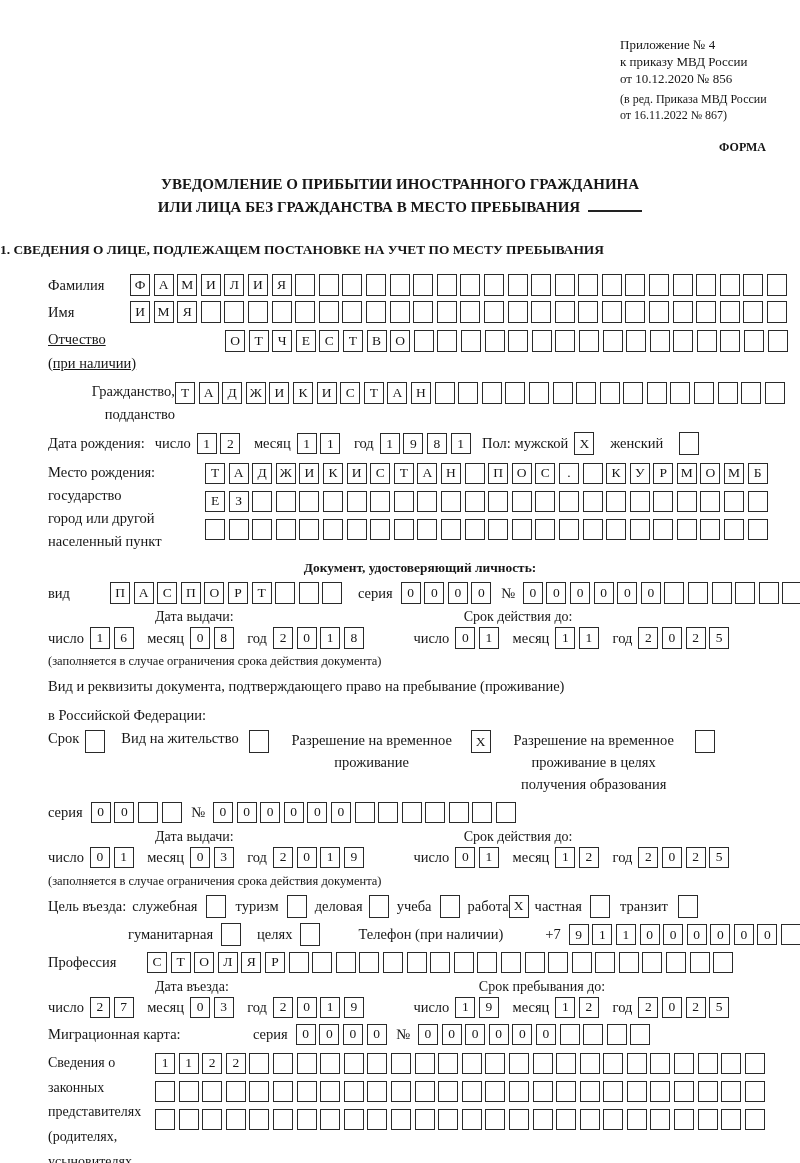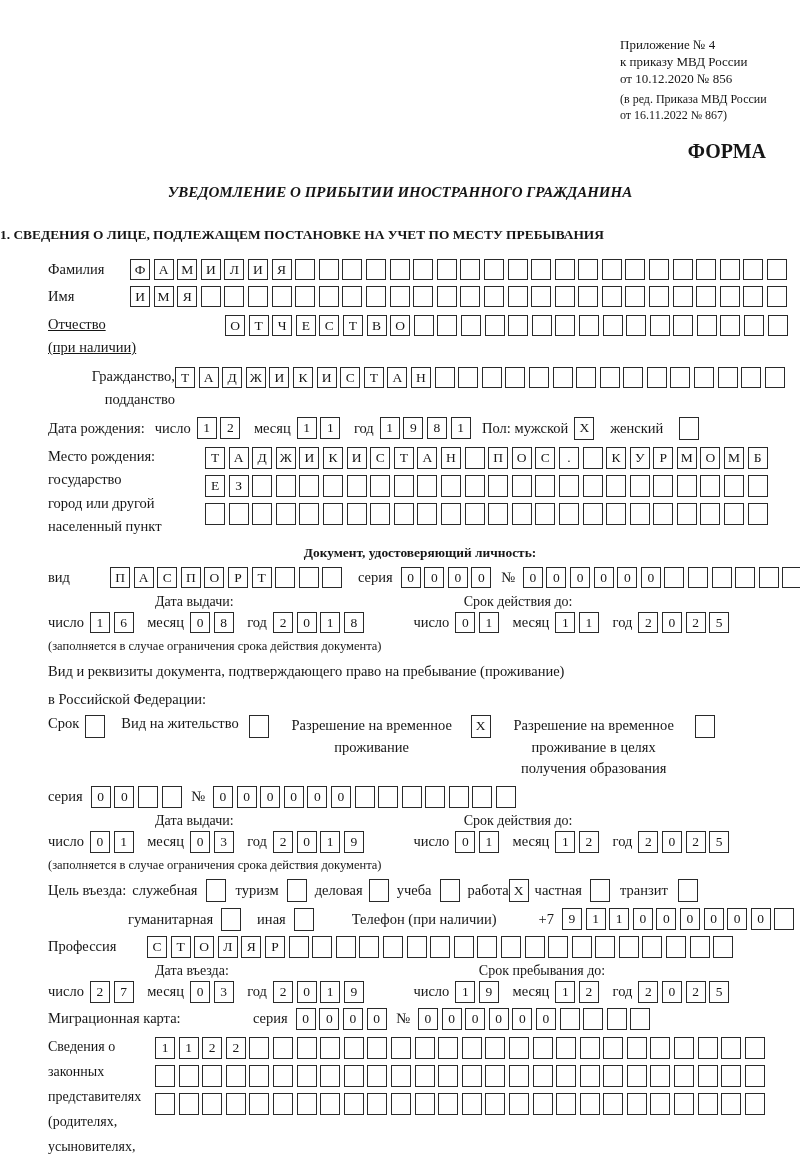--- a/index.html
+++ b/index.html
@@ -4,22 +4,22 @@
 <style>
   html,body { margin:0; padding:0; background:#ffffff; }
   .page {
     position:relative; width:800px; height:1163px; background:#fff;
     font-family:"Liberation Serif","DejaVu Serif",serif; color:#161616;
     overflow:hidden;
   }
   
   .hdr { margin:36px 0 0 620px; font-size:13px; line-height:1.32; width:175px; }
   .hdr-sub { margin-top:5px; font-size:12px; line-height:1.3; }
-  .forma { margin:16px 34px 0 0; text-align:right; font-weight:bold; font-size:20px; }
-  .title { margin-top:18px; text-align:center; font-weight:bold; font-size:15px; line-height:1.55;font-style:italic; }
+  .forma { margin:16px 34px 0 0; text-align:right; font-weight:bold; font-size:12px; }
+  .title { margin-top:18px; text-align:center; font-weight:bold; font-size:15px; line-height:1.55; }
   .blank-line { display:inline-block; width:54px; border-bottom:2px solid #222; height:0.95em; margin-left:8px; }
   .sect { margin-top:23px; font-weight:bold; font-size:13.4px; }
 
   .content { padding:16px 8px 0 48px; font-size:14.5px; }
 
   .frow { display:flex; align-items:center; margin-bottom:5.5px; }
   .frow-top { display:flex; align-items:flex-start; margin-bottom:5.5px; }
   .lbl { flex:none; }
   .lblcol { flex:none; line-height:1.6; }
   .cells { display:flex; flex-wrap:nowrap; }
@@ -64,20 +64,21 @@
     <div class="hdr-sub">
       <div>(в ред. Приказа МВД России</div>
       <div>от 16.11.2022 № 867)</div>
     </div>
   </div>
 
   <div class="forma">ФОРМА</div>
 
   <div class="title">
     <div>УВЕДОМЛЕНИЕ О ПРИБЫТИИ ИНОСТРАННОГО ГРАЖДАНИНА</div>
+    <div><span>ИЛИ ЛИЦА БЕЗ ГРАЖДАНСТВА В МЕСТО ПРЕБЫВАНИЯ</span><span class="blank-line"></span></div>
   </div>
 
   <div class="sect">1. СВЕДЕНИЯ О ЛИЦЕ, ПОДЛЕЖАЩЕМ ПОСТАНОВКЕ НА УЧЕТ ПО МЕСТУ ПРЕБЫВАНИЯ</div>
 
   <div class="content">
 
     <div class="frow">
       <span class="lbl w82">Фамилия</span>
       <span class="cells">
           <span class="cell">Ф</span>
@@ -524,21 +525,21 @@
       <span class="chk">X</span>
       <span class="lbl gap6">частная</span>
       <span class="chk gap8"></span>
       <span class="lbl gap10">транзит</span>
       <span class="chk gap10"></span>
     </div>
 
     <div class="frow">
       <span class="lbl" style="margin-left:80px">гуманитарная</span>
       <span class="chk gap8"></span>
-      <span class="lbl gap16">иная</span>
+      <span class="lbl gap16">целях</span>
       <span class="chk gap8"></span>
       <span class="lbl" style="margin-left:38px">Телефон (при наличии)</span>
       <span class="lbl" style="margin-left:42px">+7</span>
       <span class="cells gap8">
           <span class="cell">9</span>
           <span class="cell">1</span>
           <span class="cell">1</span>
           <span class="cell">0</span>
           <span class="cell">0</span>
           <span class="cell">0</span>

